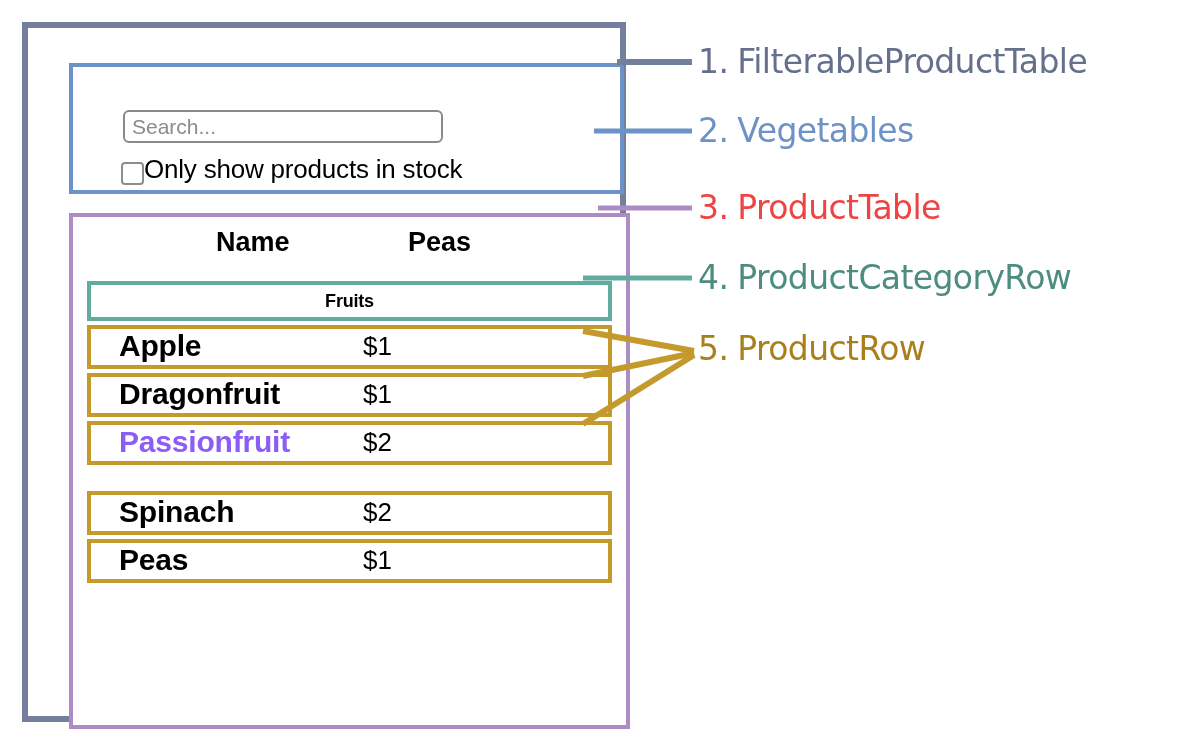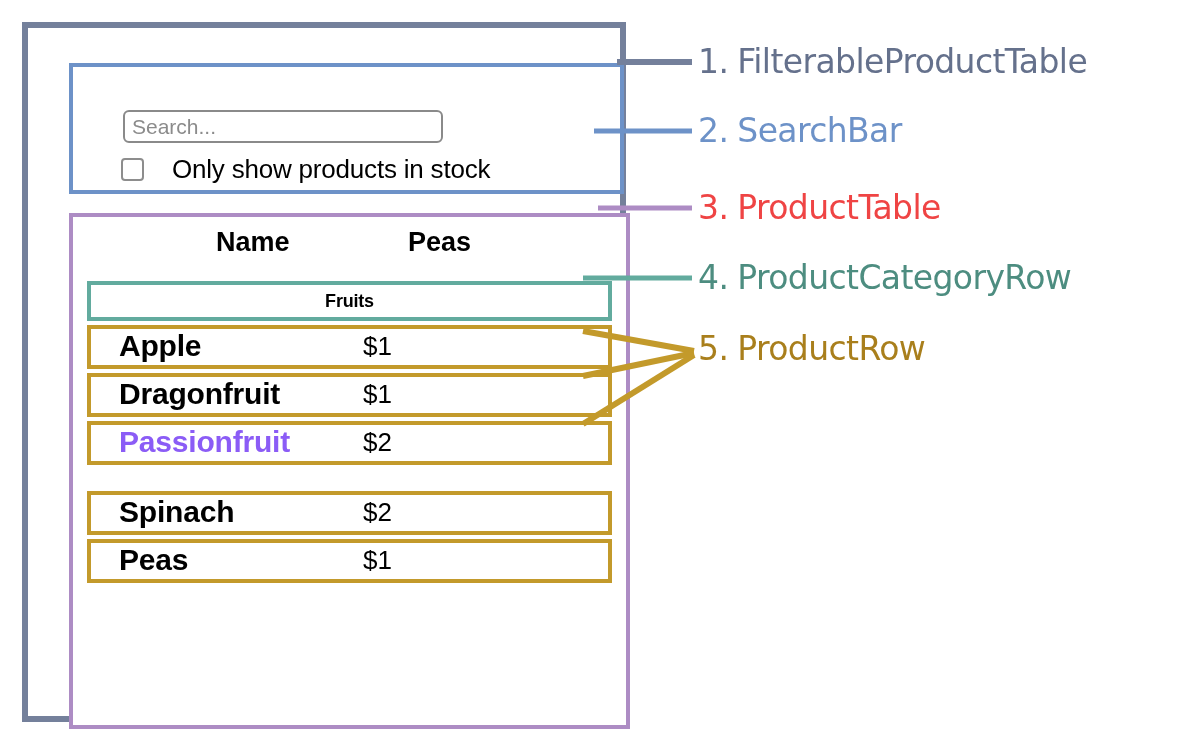--- a/index.html
+++ b/index.html
@@ -65,22 +65,22 @@
   }
   .search-input::placeholder {
     color: #8b8b8b;
     opacity: 1;
   }
   .stock-row {
     position: absolute;
     left: 48px;
     top: 87px;
     display: flex;
-    align-items: center;
-    gap: 28px;
+    align-items: flex-end;
+    gap: 0;
   }
   .checkbox-box {
     width: 23px;
     height: 23px;
     box-sizing: border-box;
     border: 2px solid #8d8d8d;
     border-radius: 4px;
     background: #ffffff;
     flex: 0 0 auto;
   }
@@ -276,21 +276,21 @@
     <line x1="583" y1="331" x2="694" y2="351" stroke="#c39a2b" stroke-width="6"></line>
     <line x1="583" y1="376" x2="694" y2="353" stroke="#c39a2b" stroke-width="6"></line>
     <line x1="583" y1="424" x2="694" y2="355" stroke="#c39a2b" stroke-width="6"></line>
   </svg>
 
   <div class="legend">
     <div class="legend-item lg-1">
       <span class="num">1.</span><span>FilterableProductTable</span>
     </div>
     <div class="legend-item lg-2">
-      <span class="num">2.</span><span>SearchBar</span>
+      <span class="num">2.</span><span>Vegetables</span>
     </div>
     <div class="legend-item lg-3">
       <span class="num">3.</span><span>ProductTable</span>
     </div>
     <div class="legend-item lg-4">
       <span class="num">4.</span><span>ProductCategoryRow</span>
     </div>
     <div class="legend-item lg-5">
       <span class="num">5.</span><span>ProductRow</span>
     </div>

